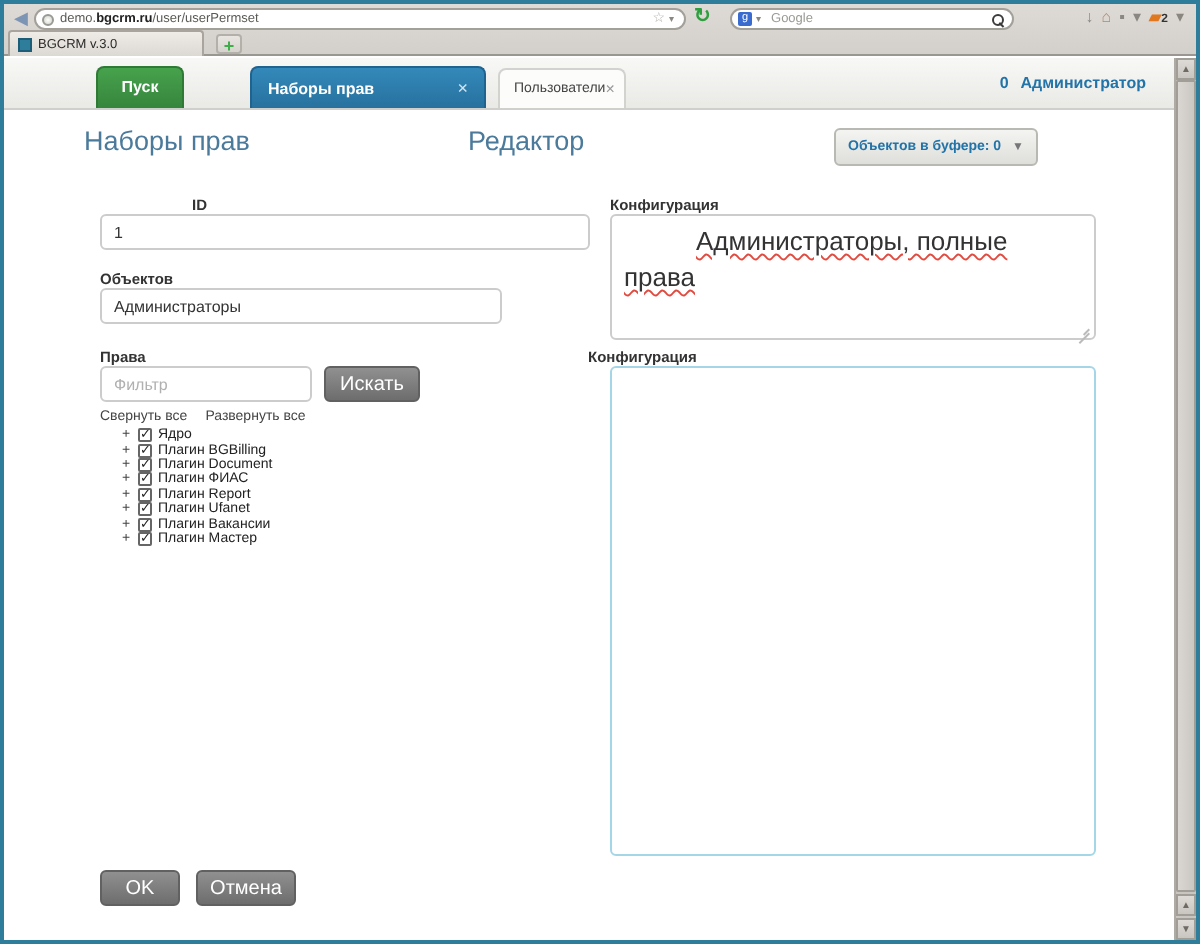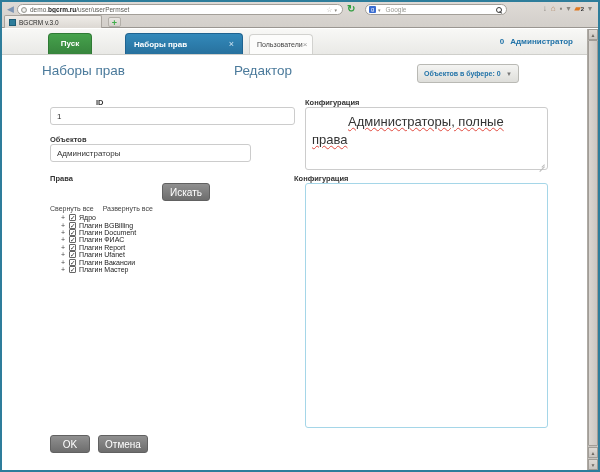--- a/index.html
+++ b/index.html
@@ -179,20 +179,21 @@
     <div class="buffer-dd">
       <span class="lbl">Объектов в буфере: 0</span>
       <span class="arr">▼</span>
     </div>
 
     <div class="flabel" style="left:48px; top:43px;padding-left:46px;">ID</div>
     <input class="tinput" style="left: 48px; top: 52px; width: 245px;" value="1">
     <div class="flabel" style="left:48px; top:80px;">Объектов</div>
     <input class="tinput" style="left: 48px; top: 89px; width: 201px;" value="Администраторы">
     <div class="flabel" style="left:48px; top:119px;">Права</div>
+    <input class="tinput" style="left: 48px; top: 128px; width: 106px;" placeholder="Фильтр">
     <button class="gbtn" style="left:160px; top:128px; width:48px; height:18px;">Искать</button>
     <div class="treelinks">
       <span>Свернуть все</span>
       <span>Развернуть все</span>
     </div>
     <div class="tree">
         <div class="trow">
         <span class="plus">+</span>
         <span class="cbx">✓</span>
         <span class="tl">Ядро</span>

